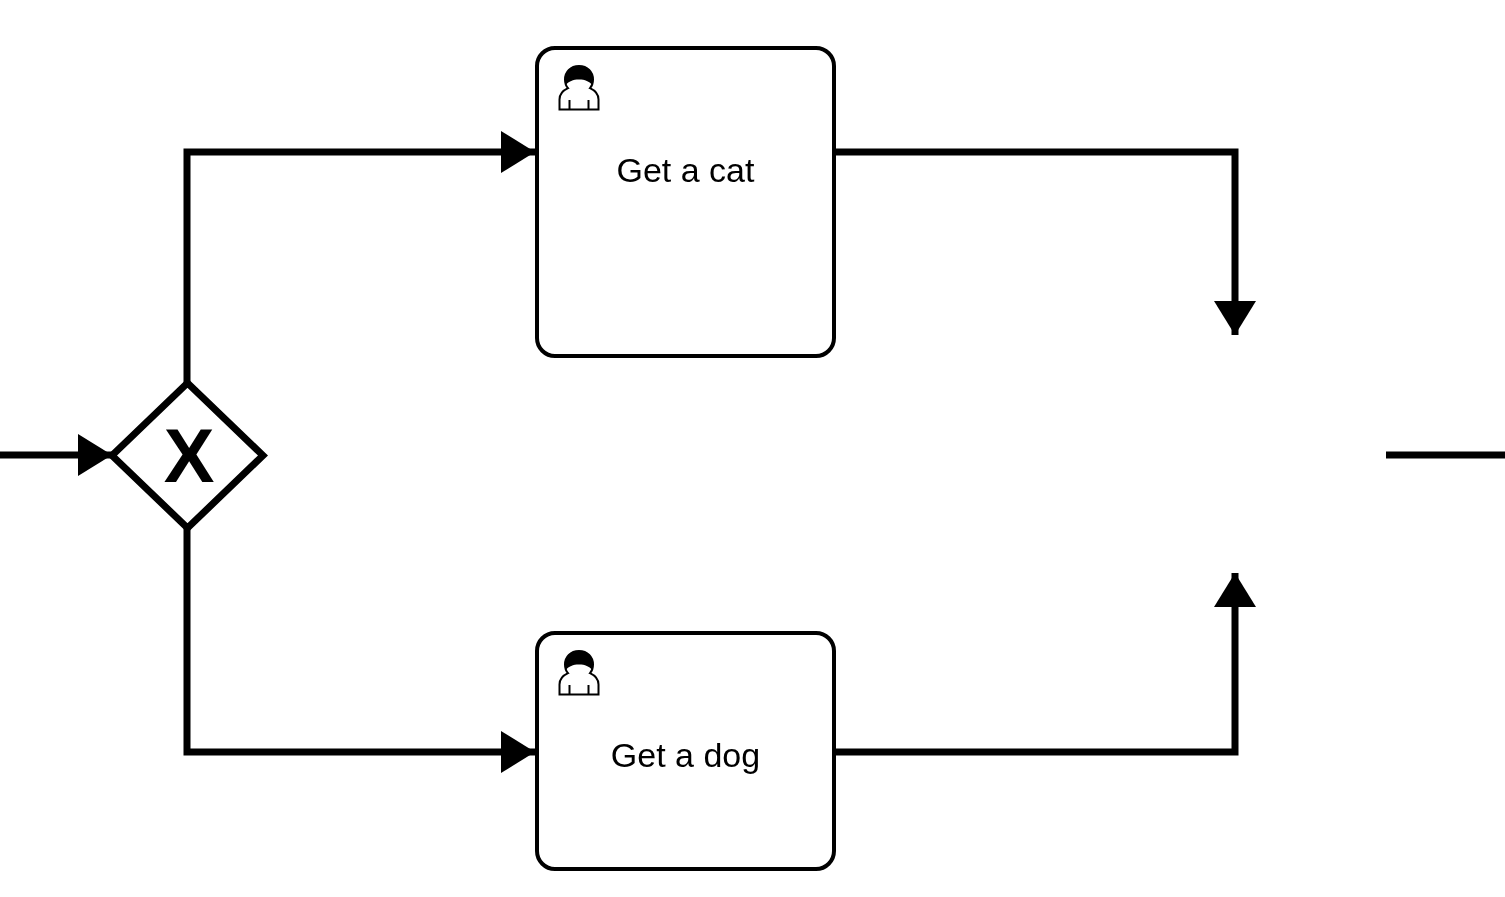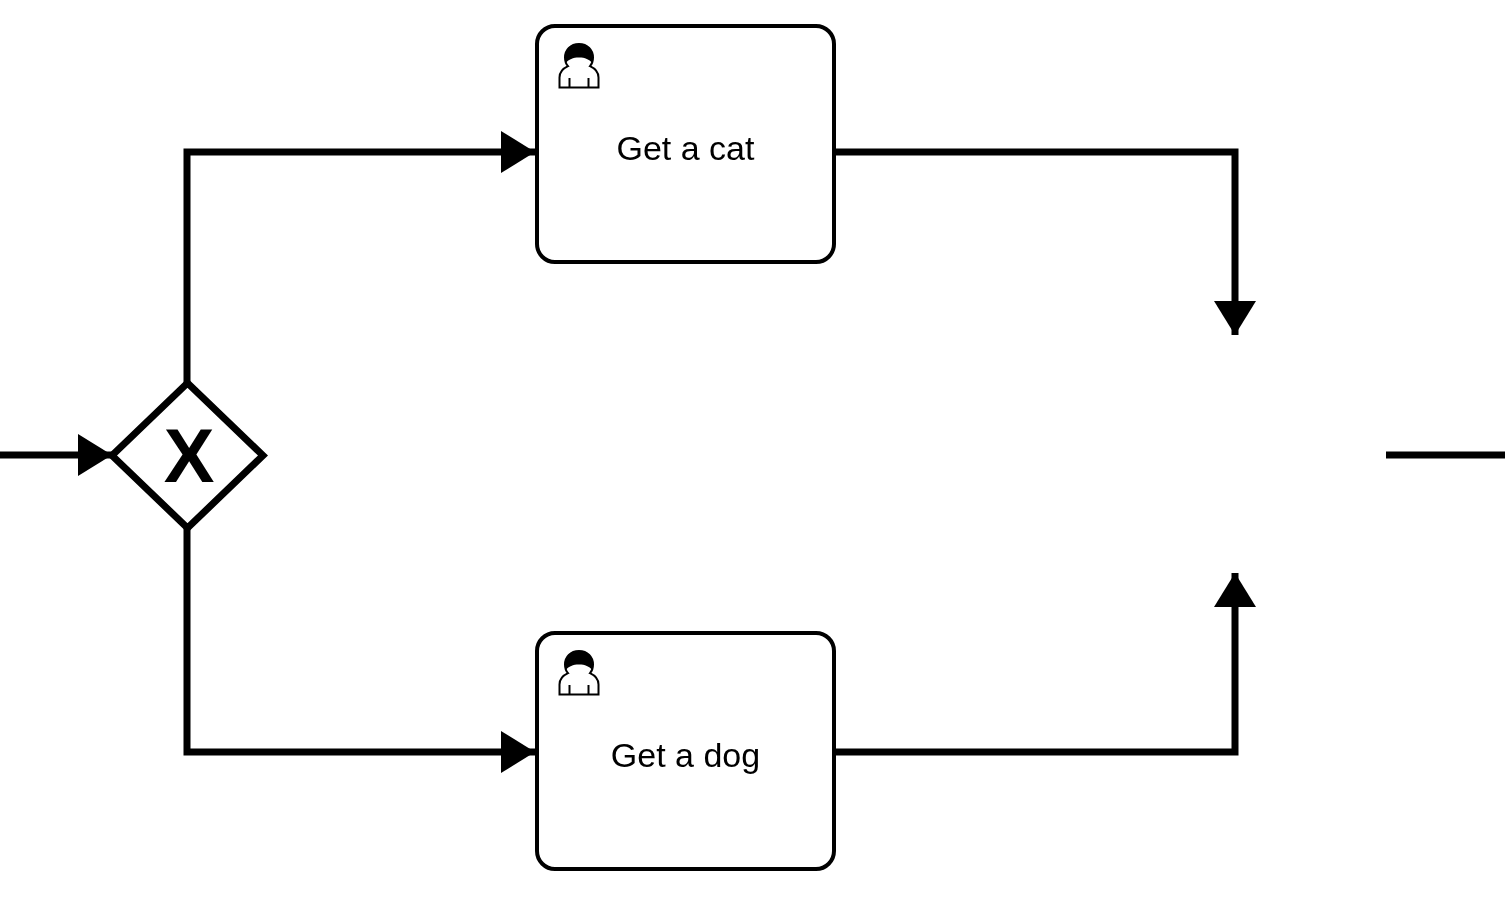--- a/index.html
+++ b/index.html
@@ -95,21 +95,21 @@
     </g>
   </svg>
 
   <div class="gateway-wrap" id="gateway" style="left: 108px; top: 379px; width: 160px; height: 153px;">
     <svg class="gateway-svg" width="160" height="153" viewBox="0 0 160 153">
       <polygon points="79.5,4 155,76.5 79.5,149 4,76.5" fill="#ffffff" stroke="#000000" stroke-width="7" stroke-linejoin="miter"></polygon>
     </svg>
     <div class="gateway-marker">X</div>
   </div>
 
-  <div class="task-box" id="task-0" style="left: 535px; top: 24px; width: 301px; height: 240px;">
+  <div class="task-box" id="task-0" style="left: 535px; top: 46px; width: 301px; height: 312px;">
     <svg class="task-icon" viewBox="0 0 52 52">
       <path d="M26 4 C17.5 4 12 10 12 17.5 C12 21 13 24 15 26.2 C10 28.5 6.5 32.5 6.5 37.5 L6.5 47.5 L45.5 47.5 L45.5 37.5 C45.5 32.5 42 28.5 37 26.2 C39 24 40 21 40 17.5 C40 10 34.5 4 26 4 Z" fill="#ffffff" stroke="#000000" stroke-width="2"></path>
       <path d="M26 4 C17.5 4 12 10 12 17.5 C12 19.5 12.4 21.3 13.2 22.8 C15.5 19.5 20 17.5 26 17.5 C32 17.5 36.5 19.5 38.8 22.8 C39.6 21.3 40 19.5 40 17.5 C40 10 34.5 4 26 4 Z" fill="#000000" stroke="none"></path>
       <line x1="16.5" y1="38" x2="16.5" y2="47.5" stroke="#000000" stroke-width="2"></line>
       <line x1="35.5" y1="38" x2="35.5" y2="47.5" stroke="#000000" stroke-width="2"></line>
     </svg>
     <div class="task-label" style="top: 100px;">Get a cat</div>
   </div>
 
   <div class="task-box" id="task-1" style="left: 535px; top: 631px; width: 301px; height: 240px;">

